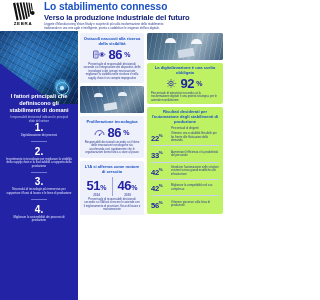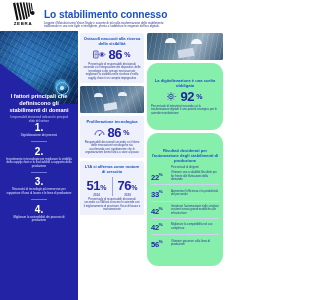--- a/index.html
+++ b/index.html
@@ -10,21 +10,21 @@
   }
   .page{position:relative;width:225px;height:300px;background:#fff;}
 
   
   .header{position:absolute;left:0;top:0;width:225px;height:31px;background:#fff;}
   .logo{position:absolute;left:4px;top:2px;width:38px;height:28px;}
   .logo-mark{position:absolute;left:7px;top:0px;width:24px;height:19px;}
   .logo-word{position:absolute;left:0;top:19px;width:38px;text-align:center;
     font-size:4.4px;font-weight:bold;letter-spacing:.7px;color:#000;}
   .hdr-txt{position:absolute;left:44px;top:1px;width:180px;}
-  .h1{font-size:10.2px;font-weight:bold;color:#1b51c4;line-height:11px;letter-spacing:-.1px;margin-top:8px;}
+  .h1{font-size:10.2px;font-weight:bold;color:#1b51c4;line-height:11px;letter-spacing:-.1px;}
   .h2{font-size:7.6px;font-weight:bold;color:#15227a;line-height:9px;margin-top:.5px;letter-spacing:-.1px;}
   .hdr-sub{margin-top:1.5px;font-size:2.9px;line-height:3.7px;color:#2a3a8f;width:122px;}
 
   
   .left{position:absolute;left:0;top:31px;width:78px;height:269px;background:#2323a5;overflow:hidden;}
   .left-photo{position:absolute;left:0;top:0;width:78px;height:73px;overflow:hidden;
     background:
       radial-gradient(circle at 78% 74%, rgba(90,200,255,.55) 0 5px, rgba(90,200,255,0) 7px),
       radial-gradient(circle at 30% 30%, rgba(70,150,230,.45), rgba(10,30,90,.2) 60%),
       linear-gradient(150deg,#123a6e 0%,#1d5f9e 32%,#2a7fbf 55%,#11406f 78%,#0c2550 100%);
@@ -83,21 +83,21 @@
   .rphoto{width:76px;height:27px;border-radius:1.5px;overflow:hidden;position:relative;
     background:linear-gradient(120deg,#355774 0%,#5e8099 35%,#9fb4c4 62%,#3c5c78 100%);}
   .rphoto:before{content:"";position:absolute;inset:0;
     background:repeating-linear-gradient(100deg,rgba(255,255,255,.13) 0 1px,rgba(255,255,255,0) 1px 5px);}
   .rphoto .hat{position:absolute;width:11px;height:5px;border-radius:6px 6px 0 0;background:#f2f6fa;}
   .rphoto .ha{left:18px;top:5px;}
   .rphoto .hb{left:44px;top:6px;}
   .rphoto .tabl{position:absolute;left:31px;top:16px;width:16px;height:8px;background:#cfdae6;
     transform:rotate(-10deg);border-radius:.5px;}
 
-  .rcard{background:#86efac;border-radius:11px;padding:15px 4px;box-sizing:border-box;margin-top:3px;}
+  .rcard{background:#bef264;border-radius:2px;padding:2px 4px;box-sizing:border-box;margin-top:3px;}
   .rcard-title{font-size:4.1px;font-weight:bold;color:#1b51c4;line-height:5px;text-align:center;}
   .rcard-sub{font-size:2.8px;color:#2a3a8f;text-align:center;margin-top:1.5px;}
   .srow{display:flex;align-items:center;gap:3px;padding:2.6px 0;}
   .srow .sp{font-size:7.6px;font-weight:bold;color:#2323a5;width:17px;flex:none;line-height:8px;letter-spacing:-.3px;}
   .srow .sp sup{font-size:4.4px;font-weight:bold;}
   .srow .sl{font-size:2.8px;line-height:3.4px;color:#2a3a8f;}
   .hr{height:1px;background:#ccd3ee;}
 
   
   .ic{display:inline-block;vertical-align:middle;}
@@ -120,20 +120,21 @@
           <path d="M17.4 0.8 L18.6 0.6 L20.4 11.4 L19.1 11.8 Z"></path>
           <path d="M19.7 1.3 L20.7 1.1 L21.8 8.2 L20.8 8.5 Z"></path>
           <circle cx="21.6" cy="11.0" r="2.0"></circle>
         </g>
       </svg>
       <div class="logo-word">ZEBRA</div>
     </div>
 
     <div class="hdr-txt">
       <div class="h1">Lo stabilimento connesso</div>
+      <div class="h2">Verso la produzione industriale del futuro</div>
       <div class="hdr-sub">Leggete il Manufacturing Vision Study e scoprite di più sulla trasformazione dello stabilimento tradizionale in una rete agile e intelligente, pronta a soddisfare le esigenze dell'era digitale.</div>
     </div>
   </div>
 
   <div class="left">
 
     <div class="left-photo">
       <div class="photo-tag">PRODUZIONE</div>
       <div class="ring"></div>
     </div>
@@ -205,21 +206,21 @@
 
     <div class="card" style="margin-top:3px">
       <div class="card-title">L'IA si afferma come motore di crescita</div>
       <div class="dual">
         <div class="cell">
           <div><span class="bignum">51</span><span class="pct">%</span></div>
           <div class="yr">2024</div>
         </div>
         <div class="divider"></div>
         <div class="cell">
-          <div><span class="bignum">76</span><span class="pct">%</span></div>
+          <div><span class="bignum">46</span><span class="pct">%</span></div>
           <div class="yr">2029</div>
         </div>
       </div>
       <div class="card-body">Percentuale di responsabili decisionali secondo cui l'IA farà crescere le aziende con il miglioramento di previsioni, flussi di lavoro e manutenzione</div>
     </div>
   </div>
 
   <div class="right">
 
     <div class="rphoto">

